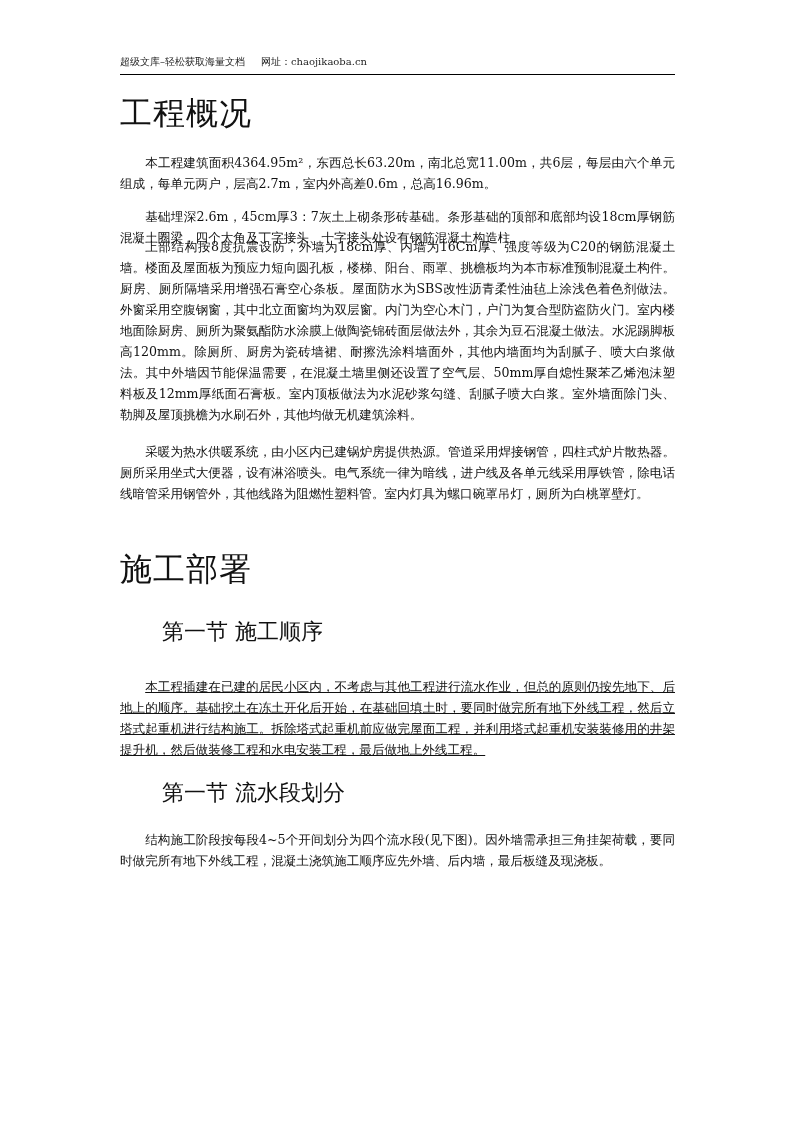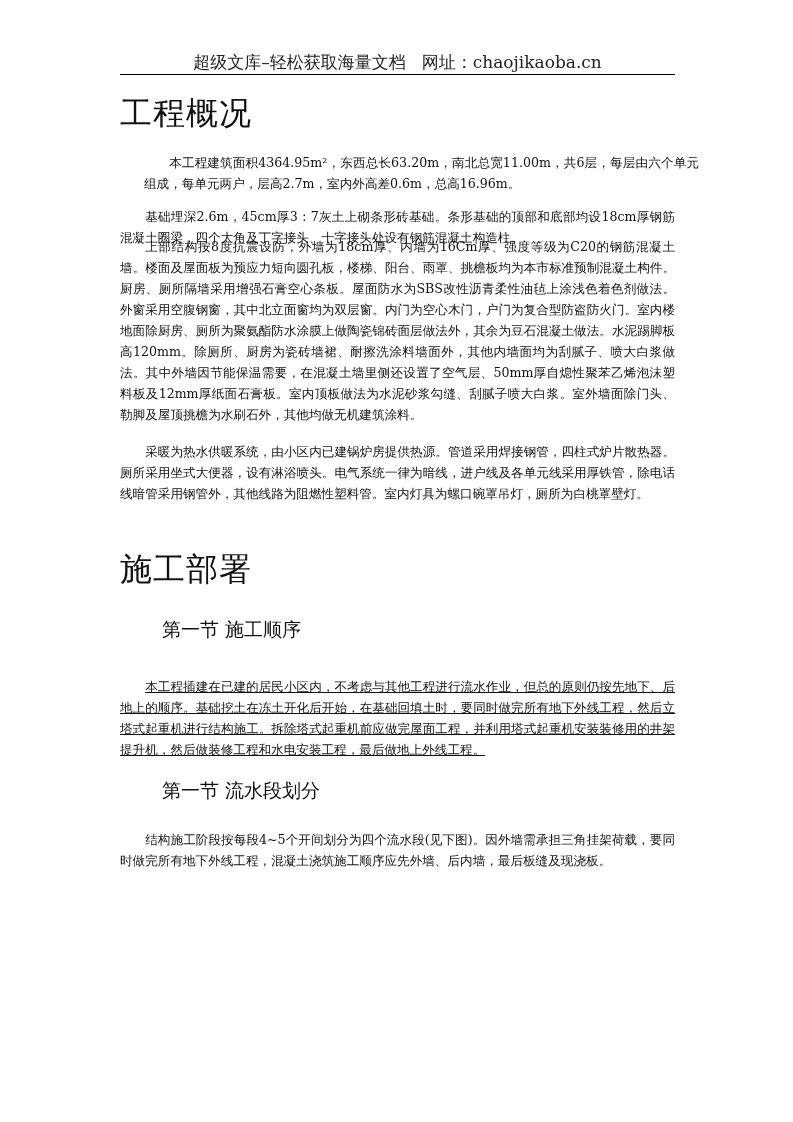--- a/index.html
+++ b/index.html
@@ -1,40 +1,40 @@
 <!DOCTYPE html>
 <html><head>
 <meta charset="utf-8">
 <style>
   html, body { margin: 0; padding: 0; background: #ffffff; }
   body { width: 793px; height: 1122px; position: relative; overflow: hidden;
          font-family: "DejaVu Serif", "Liberation Serif", serif; color: #111; }
   .page { position: absolute; left: 120px; top: 0; width: 555px; }
   .header { position: absolute; left: 120px; top: 55px; width: 555px; height: 19px;
-            border-bottom: 1.5px solid #000; text-align: center;
-            font-size: 17px; line-height: 14px; color: #222; }
+            border-bottom: 1.5px solid #000; text-align: left;
+            font-size: 10px; line-height: 14px; color: #222; }
   .header span.sep { display: inline-block; width: 16px; }
   h1 { font-family: "DejaVu Serif", "Liberation Serif", serif; font-weight: normal;
        font-size: 32px; margin: 0; position: absolute; left: 0; letter-spacing: 1px; }
   h2 { font-family: "DejaVu Sans", "Liberation Sans", sans-serif; font-weight: normal;
-       font-size: 19px; margin: 0; position: absolute; left: 42px; }
+       font-size: 22px; margin: 0; position: absolute; left: 42px; }
   .para { position: absolute; left: 0; width: 555px; font-size: 12.6px;
           line-height: 21px; text-align: justify; text-indent: 2em; margin: 0; }
 </style>
 </head>
 <body>
 
 <div class="header">
   <span>超级文库–轻松获取海量文档</span><span class="sep"></span><span>网址：</span><span>chaojikaoba.cn</span>
 </div>
 
 <div class="page">
   <h1 style="top:92px;">工程概况</h1>
 
-  <p class="para" style="top:152px;margin-left:24px;">本工程建筑面积4364.95m²，东西总长63.20m，南北总宽11.00m，共6层，每层由六个单元组成，每单元两户，层高2.7m，室内外高差0.6m，总高16.96m。</p>
+  <p class="para" style="top:152px;">本工程建筑面积4364.95m²，东西总长63.20m，南北总宽11.00m，共6层，每层由六个单元组成，每单元两户，层高2.7m，室内外高差0.6m，总高16.96m。</p>
   <p class="para" style="top:206px;">基础埋深2.6m，45cm厚3：7灰土上砌条形砖基础。条形基础的顶部和底部均设18cm厚钢筋混凝土圈梁，四个大角及丁字接头、十字接头处设有钢筋混凝土构造柱。</p>
   <p class="para" style="top:236px;">上部结构按8度抗震设防，外墙为18cm厚、内墙为16Cm厚、强度等级为C20的钢筋混凝土墙。楼面及屋面板为预应力短向圆孔板，楼梯、阳台、雨罩、挑檐板均为本市标准预制混凝土构件。厨房、厕所隔墙采用增强石膏空心条板。屋面防水为SBS改性沥青柔性油毡上涂浅色着色剂做法。外窗采用空腹钢窗，其中北立面窗均为双层窗。内门为空心木门，户门为复合型防盗防火门。室内楼地面除厨房、厕所为聚氨酯防水涂膜上做陶瓷锦砖面层做法外，其余为豆石混凝土做法。水泥踢脚板高120mm。除厕所、厨房为瓷砖墙裙、耐擦洗涂料墙面外，其他内墙面均为刮腻子、喷大白浆做法。其中外墙因节能保温需要，在混凝土墙里侧还设置了空气层、50mm厚自熄性聚苯乙烯泡沫塑料板及12mm厚纸面石膏板。室内顶板做法为水泥砂浆勾缝、刮腻子喷大白浆。室外墙面除门头、勒脚及屋顶挑檐为水刷石外，其他均做无机建筑涂料。</p>
   <p class="para" style="top:441px;">采暖为热水供暖系统，由小区内已建锅炉房提供热源。管道采用焊接钢管，四柱式炉片散热器。厕所采用坐式大便器，设有淋浴喷头。电气系统一律为暗线，进户线及各单元线采用厚铁管，除电话线暗管采用钢管外，其他线路为阻燃性塑料管。室内灯具为螺口碗罩吊灯，厕所为白桃罩壁灯。</p>
 
   <h1 style="top:548px;">施工部署</h1>
 
   <h2 style="top:617px;">第一节 施工顺序</h2>
   <p class="para" style="top:676px;text-decoration:underline;">本工程插建在已建的居民小区内，不考虑与其他工程进行流水作业，但总的原则仍按先地下、后地上的顺序。基础挖土在冻土开化后开始，在基础回填土时，要同时做完所有地下外线工程，然后立塔式起重机进行结构施工。拆除塔式起重机前应做完屋面工程，并利用塔式起重机安装装修用的井架提升机，然后做装修工程和水电安装工程，最后做地上外线工程。</p>
 
   <h2 style="top:778px;text-align:right;">第一节 流水段划分</h2>

